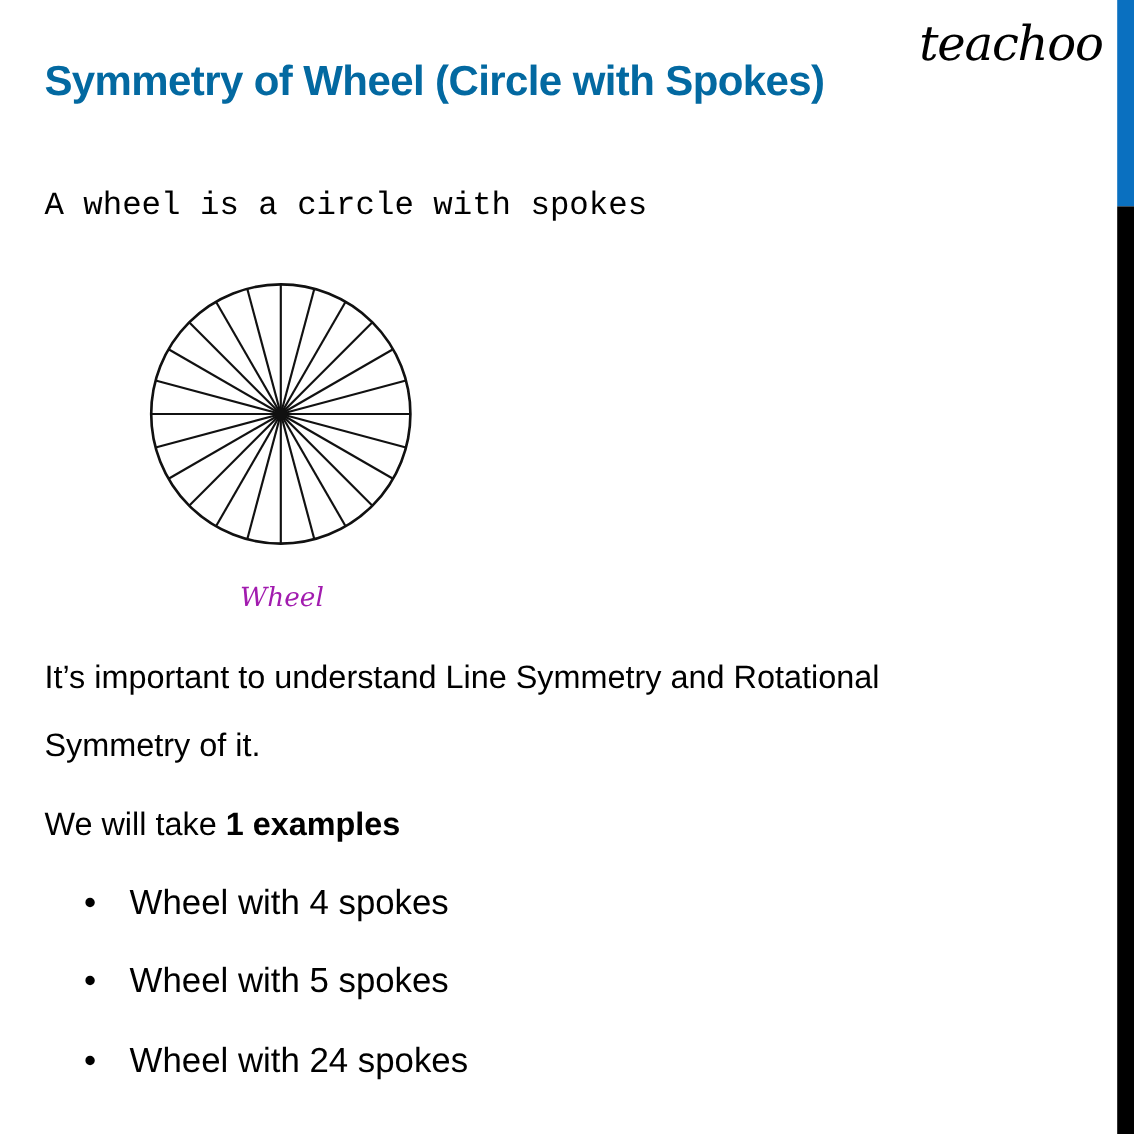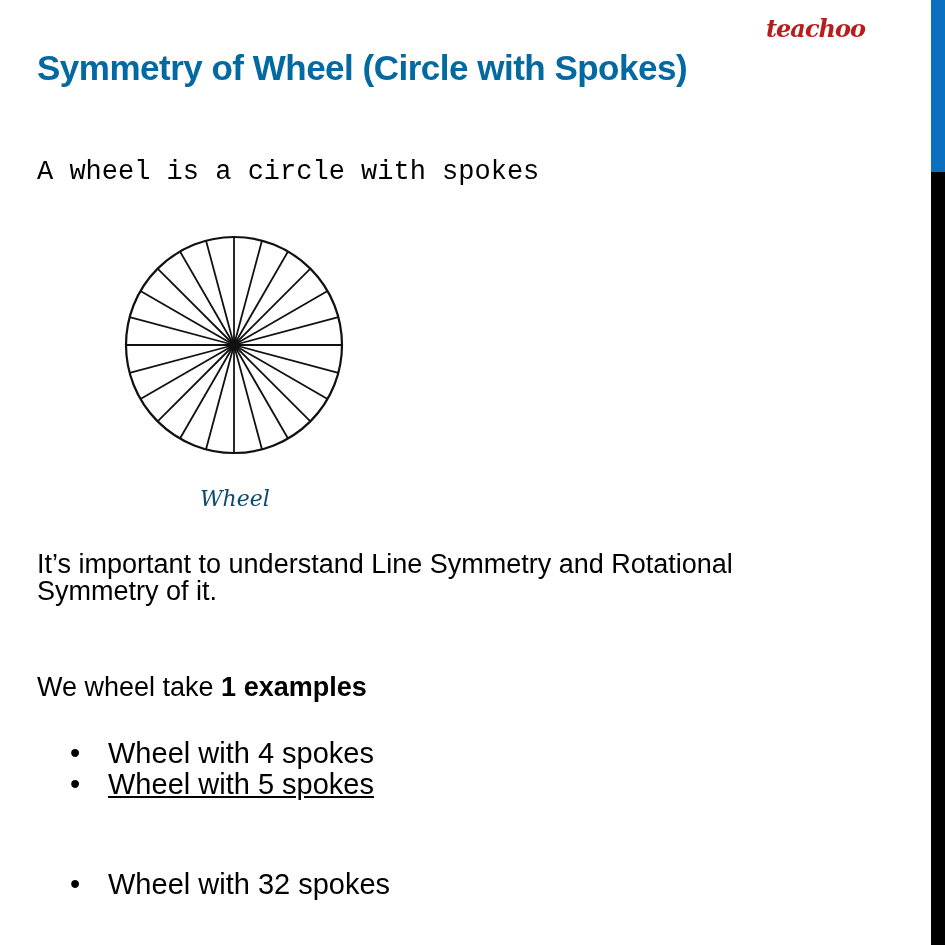--- a/index.html
+++ b/index.html
@@ -6,40 +6,40 @@
   body {
     width: 945px; height: 945px; position: relative; overflow: hidden;
     background: #ffffff;
     font-family: "Liberation Sans", sans-serif;
     color: #000;
   }
   .side-bar-blue { position: absolute; left: 931px; top: 0; width: 14px; height: 172px; background: #0a70c0; }
   .side-bar-black { position: absolute; left: 931px; top: 172px; width: 14px; height: 773px; background: #000; }
   .logo {
     position: absolute; left: 766px; top: 14px;
-    font-family: "DejaVu Serif", serif; font-style: italic; font-weight: bold;
-    font-size: 24px; letter-spacing: -1px; color: #b91c1c;
+    font-family: "DejaVu Serif", serif; font-style: italic; font-weight: normal;
+    font-size: 40px; letter-spacing: -1px; color: #000000;
   }
   .title {
     position: absolute; left: 37px; top: 48px;
     font-size: 35px; font-weight: bold; color: #0369a1; letter-spacing: -0.5px;
     white-space: nowrap;
   }
   .text { position: absolute; left: 37px; font-size: 27px; white-space: nowrap; }
   .intro { top: 157px; font-family: Liberation Mono, monospace; }
   .line1 { top: 549px; text-align: right; }
-  .line2 { top: 576px; }
+  .line2 { top: 606px; }
   .line3 { top: 672px; }
   .bullet { position: absolute; left: 70px; font-size: 29px; white-space: nowrap; }
   .bullet .dot { display: inline-block; width: 38px; }
-  .b1 { top: 737px; } .b2 { top: 768px; text-decoration: underline; } .b3 { top: 868px; }
+  .b1 { top: 737px; } .b2 { top: 802px; } .b3 { top: 868px; }
   .wheel { position: absolute; left: 118px; top: 229px; }
   .caption {
     position: absolute; left: 200px; top: 486px;
-    font-family: "DejaVu Serif", serif; font-style: italic; font-size: 22px; color: #0c4a6e;
+    font-family: "DejaVu Serif", serif; font-style: italic; font-size: 22px; color: #a21caf;
   }
 </style>
 </head>
 <body>
 
 <div class="side-bar-blue"></div>
 <div class="side-bar-black"></div>
 
 <div class="logo">teachoo</div>
 
@@ -74,17 +74,17 @@
       <line x1="116" y1="116" x2="39.63" y2="39.63"></line>
       <line x1="116" y1="116" x2="62.00" y2="22.47"></line>
       <line x1="116" y1="116" x2="88.05" y2="11.68"></line>
     </g>
   <circle cx="116" cy="116" r="5.5" fill="#111"></circle>
 </svg>
 <div class="caption">Wheel</div>
 
 <div class="text line1">It’s important to understand Line Symmetry and Rotational</div>
 <div class="text line2">Symmetry of it.</div>
-<div class="text line3"><span>We wheel take </span><b>1 examples</b></div>
+<div class="text line3"><span>We will take </span><b>1 examples</b></div>
 
 <div class="bullet b1"><span class="dot">•</span><span>Wheel with 4 spokes</span></div>
 <div class="bullet b2"><span class="dot">•</span><span>Wheel with 5 spokes</span></div>
-<div class="bullet b3"><span class="dot">•</span><span>Wheel with 32 spokes</span></div>
+<div class="bullet b3"><span class="dot">•</span><span>Wheel with 24 spokes</span></div>
 
 </body></html>

